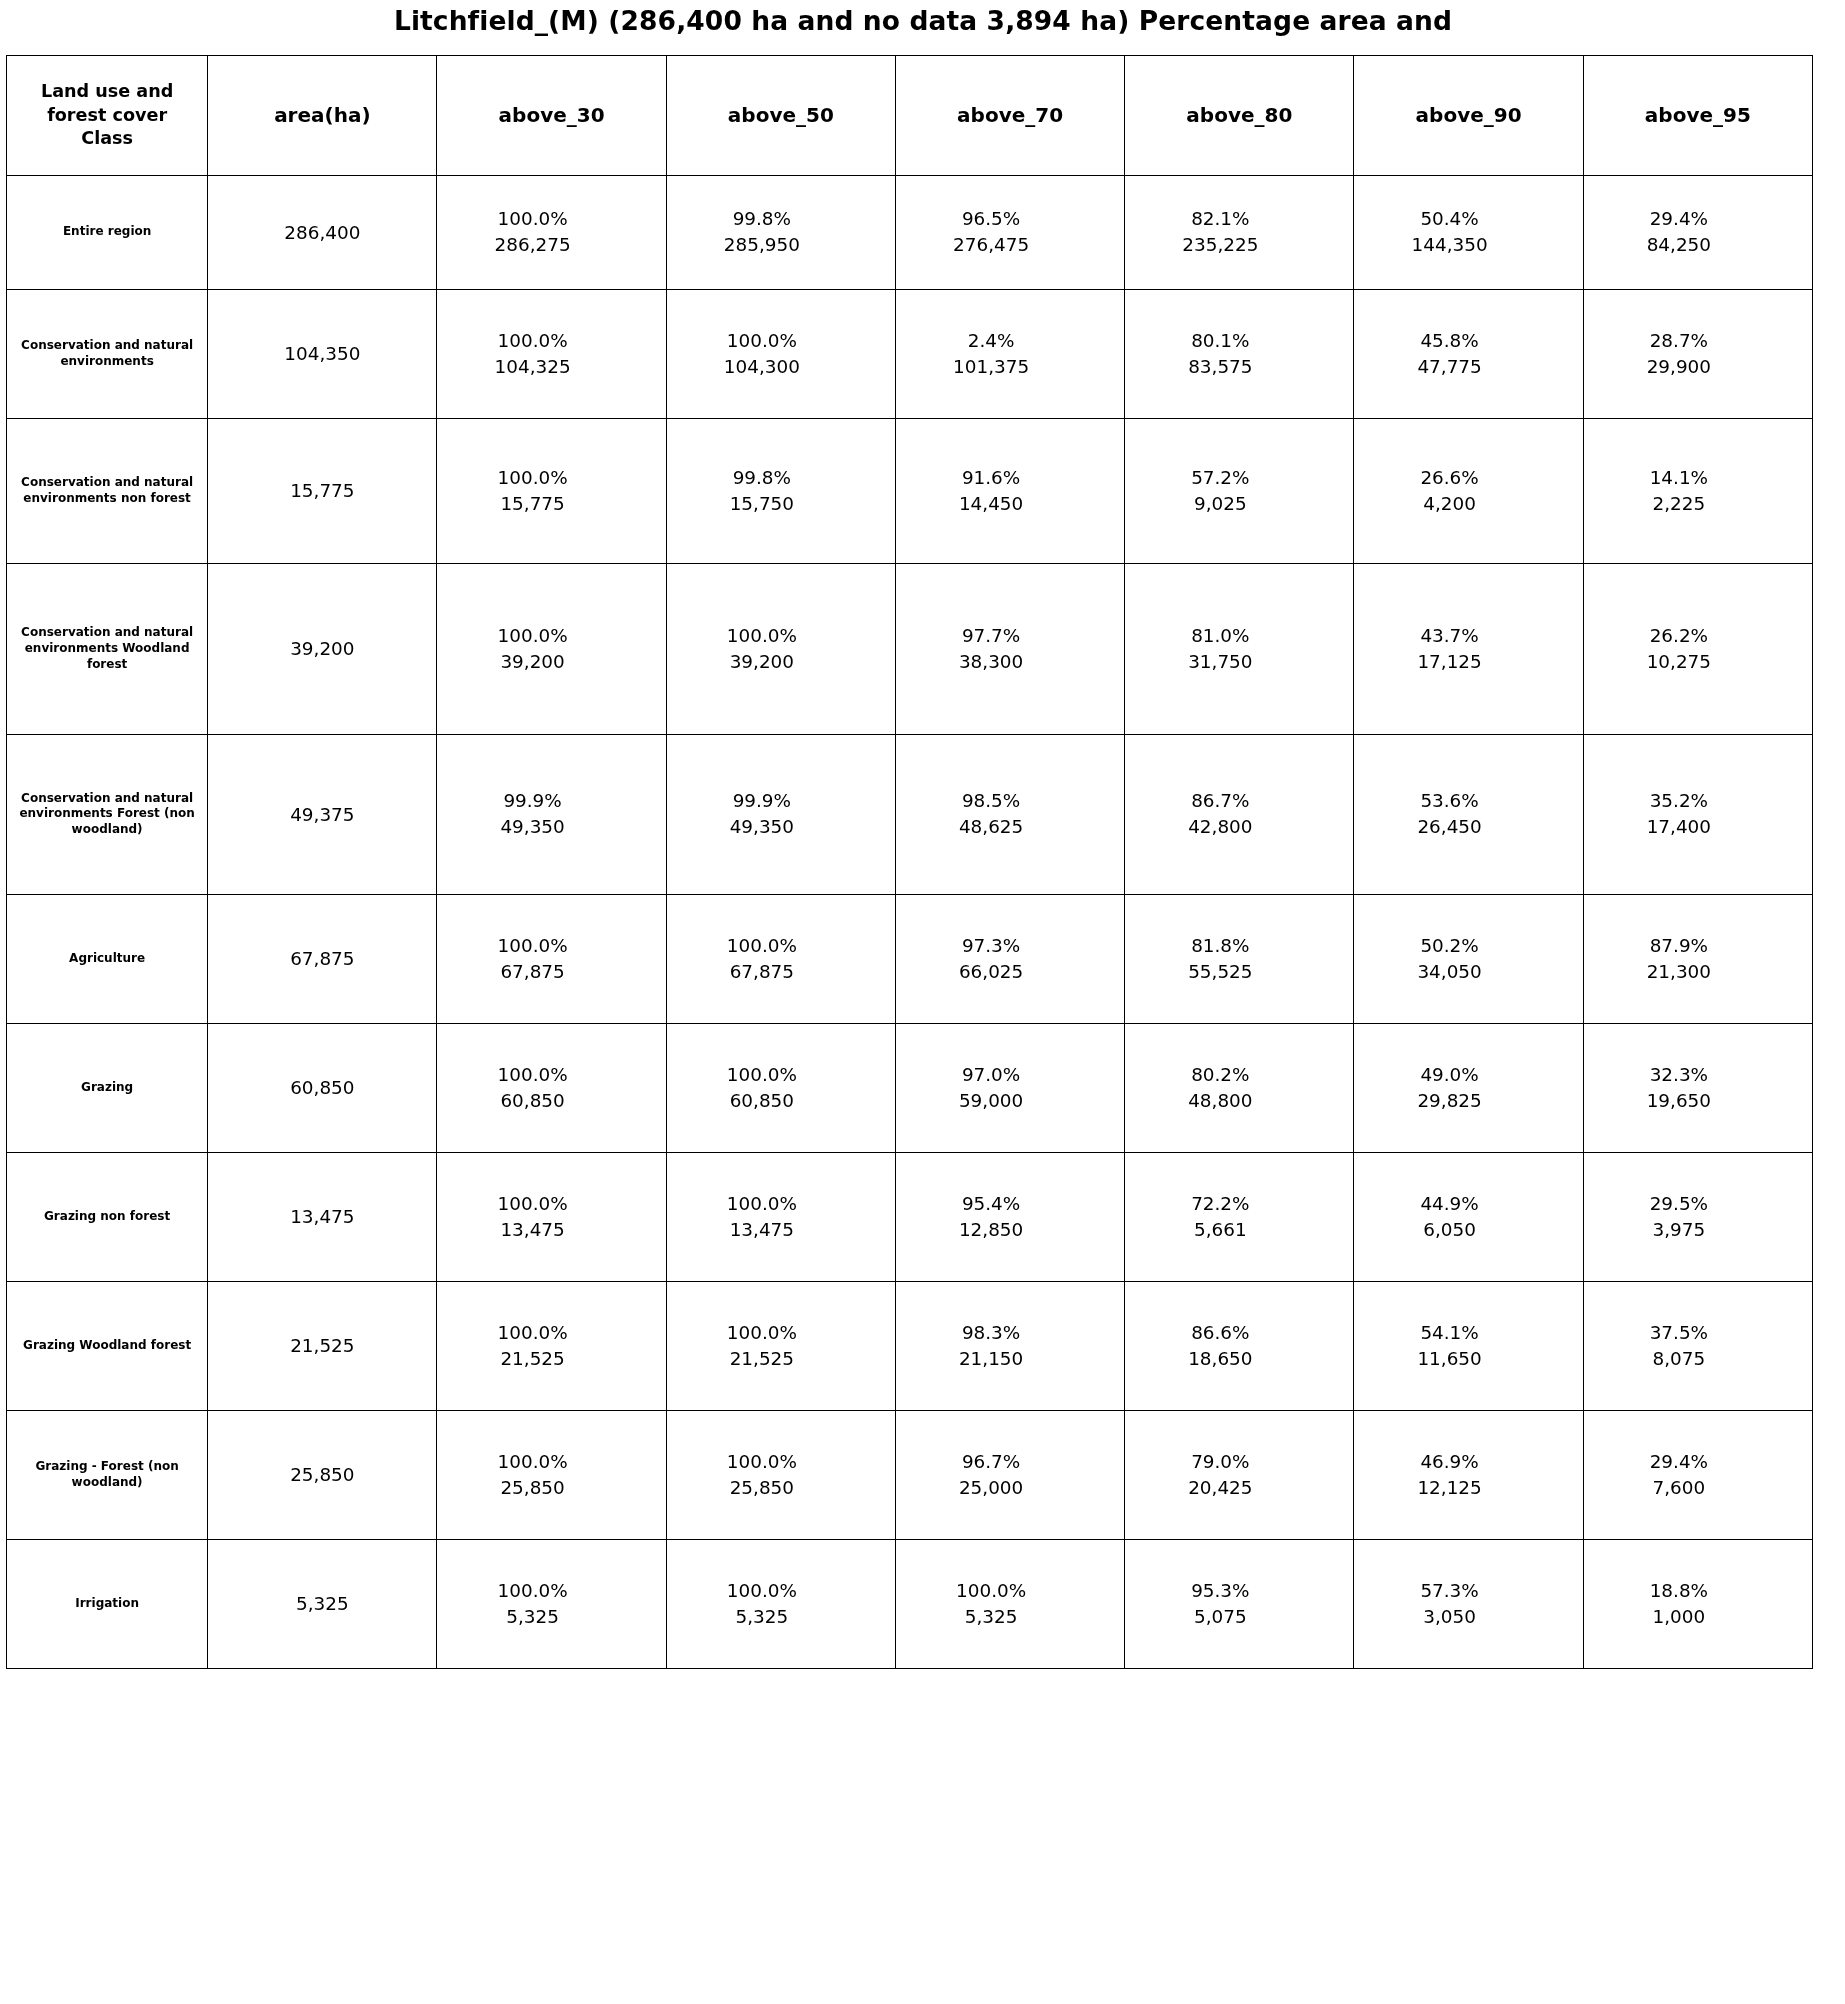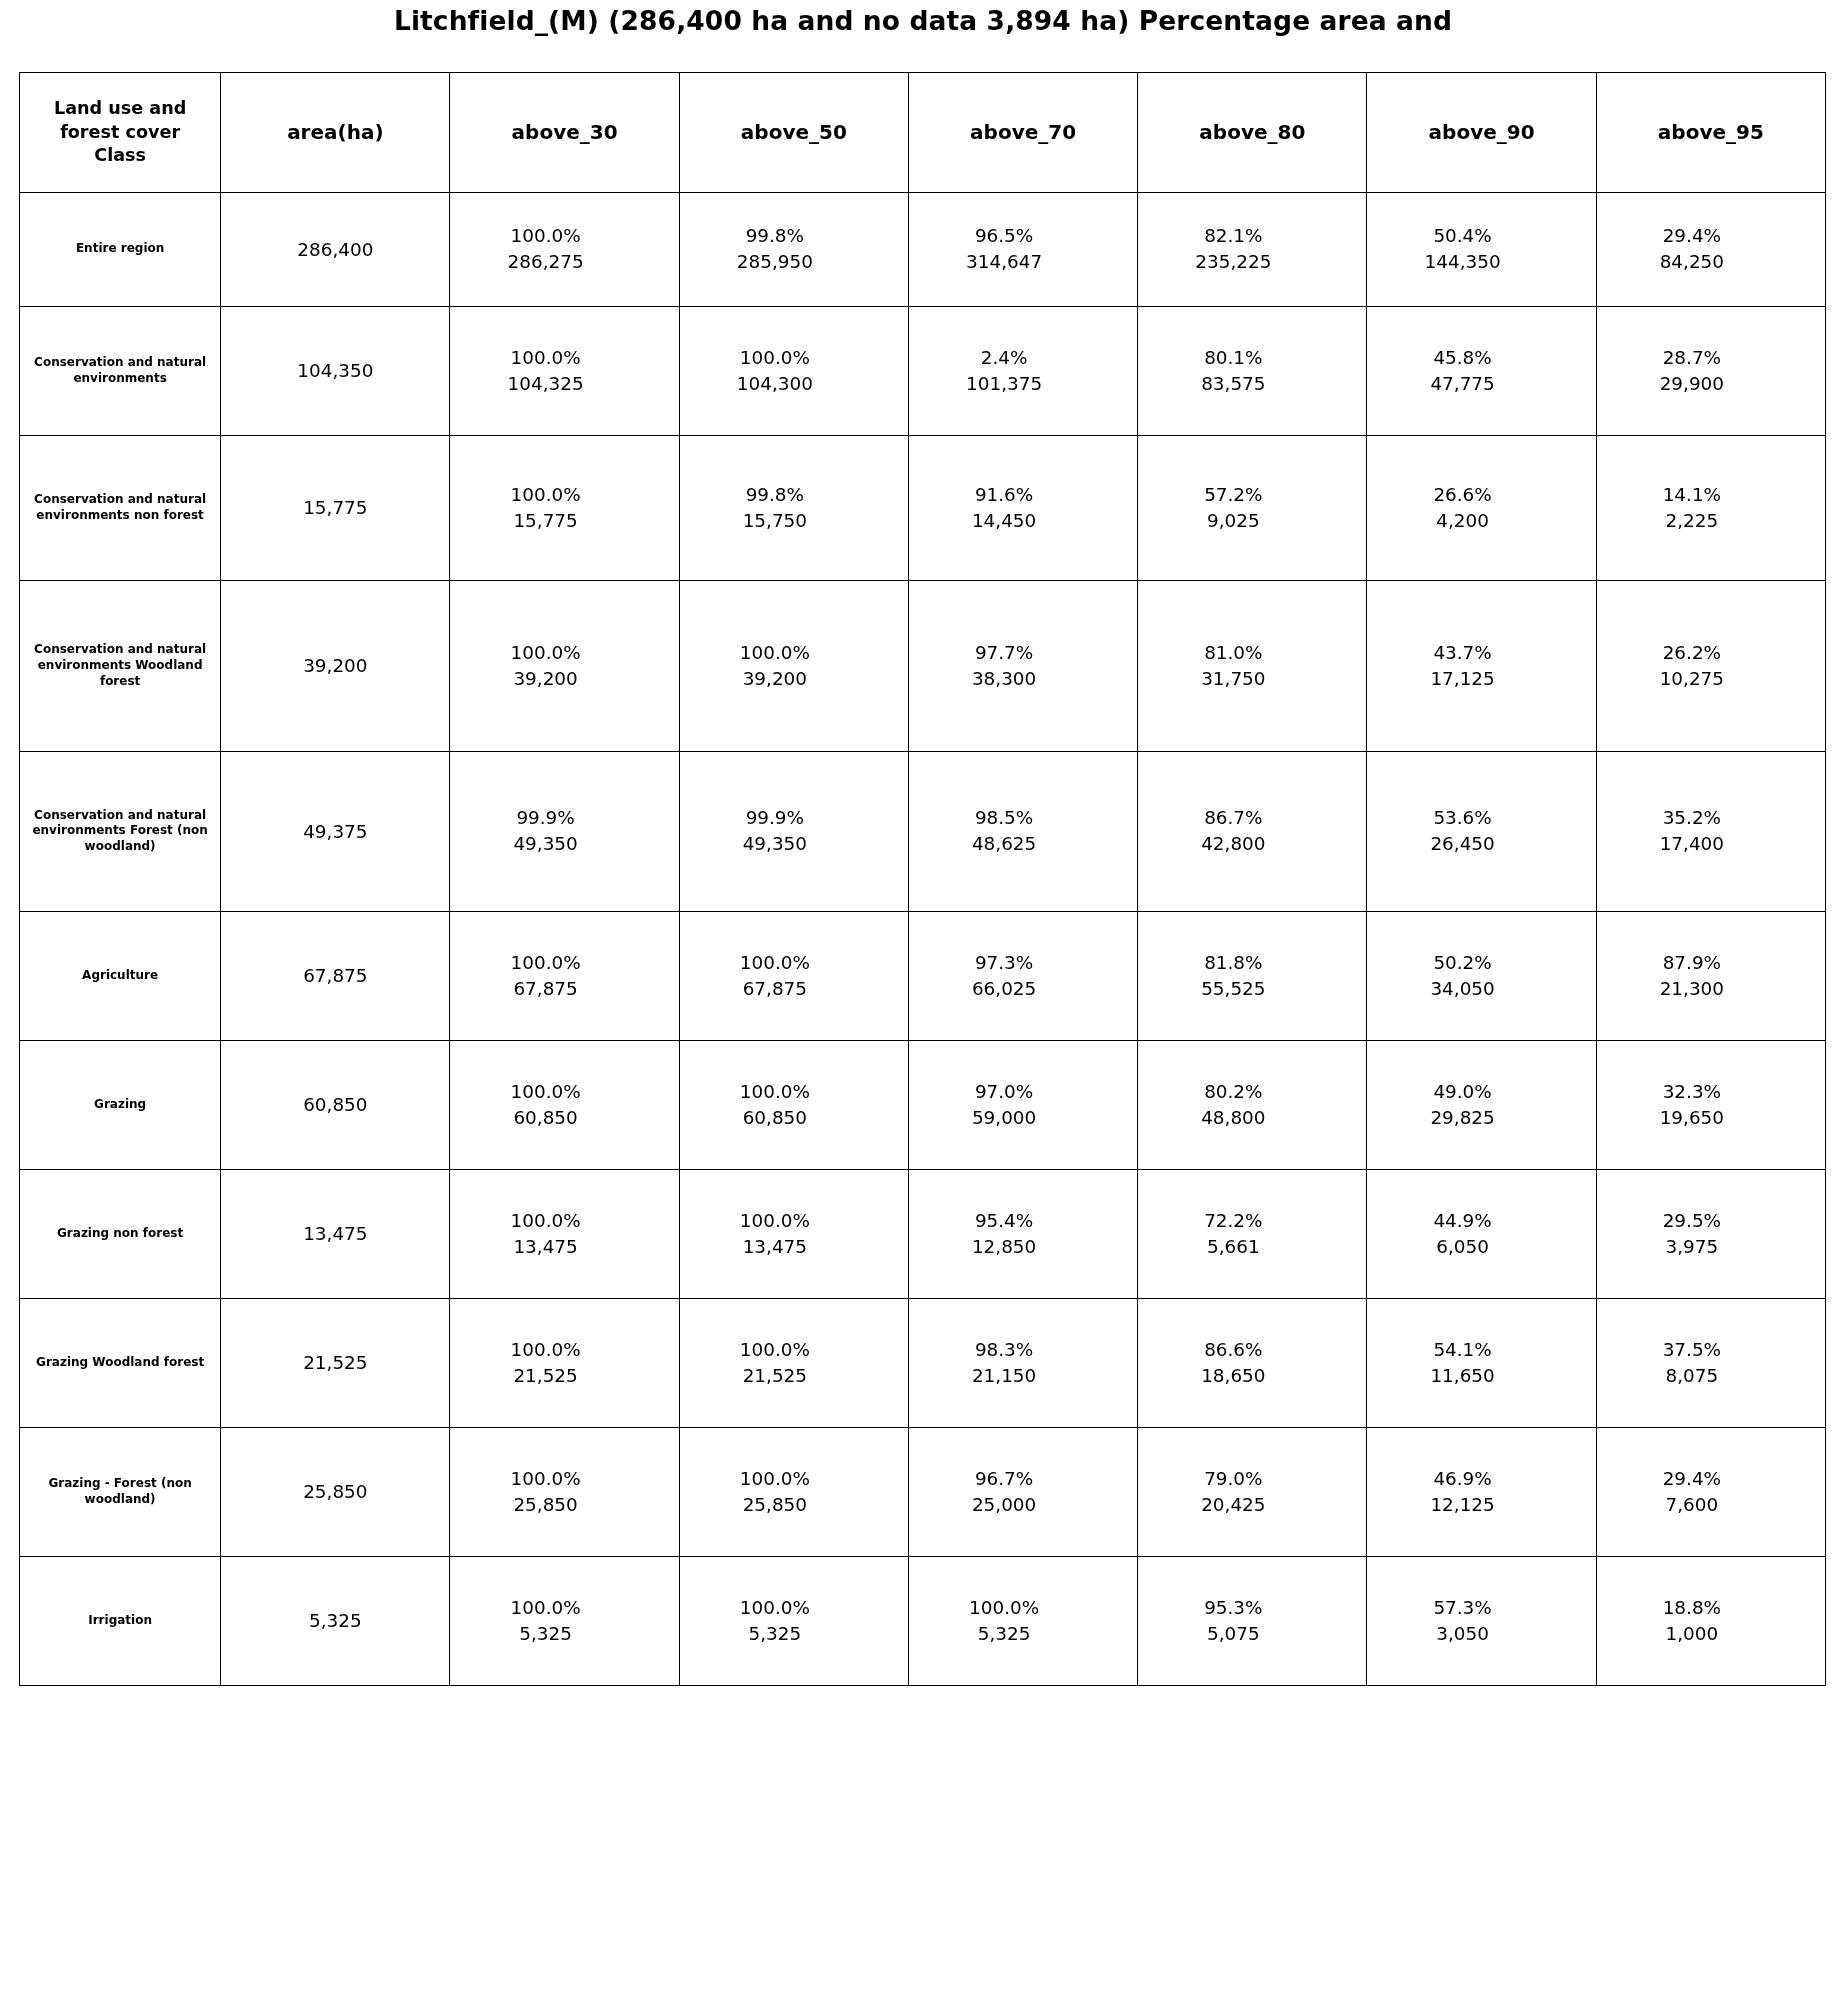--- a/index.html
+++ b/index.html
@@ -22,22 +22,22 @@
     text-align: center;
     font-weight: bold;
     font-size: 26.5px;
     line-height: 1.38;
     padding-top: 3.2px;
     letter-spacing: 0.1px;
   }
   .title-line { display: block; }
 
   .table-wrap {
-    margin-top: 32px;
-    padding-left: 19px;
+    margin-top: 15px;
+    padding-left: 6px;
     padding-right: 19px;
   }
   table.tvc {
     border-collapse: collapse;
     table-layout: fixed;
     width: 1807px;
     border: 1.6px solid #000000;
   }
   table.tvc td, table.tvc th {
     border: 1.2px solid #000000;
@@ -145,21 +145,21 @@
           <td class="pair">
             <span class="pct">100.0%</span>
             <span class="ha">286,275</span>
           </td>
           <td class="pair">
             <span class="pct">99.8%</span>
             <span class="ha">285,950</span>
           </td>
           <td class="pair">
             <span class="pct">96.5%</span>
-            <span class="ha">314,647</span>
+            <span class="ha">276,475</span>
           </td>
           <td class="pair">
             <span class="pct">82.1%</span>
             <span class="ha">235,225</span>
           </td>
           <td class="pair">
             <span class="pct">50.4%</span>
             <span class="ha">144,350</span>
           </td>
           <td class="pair">

